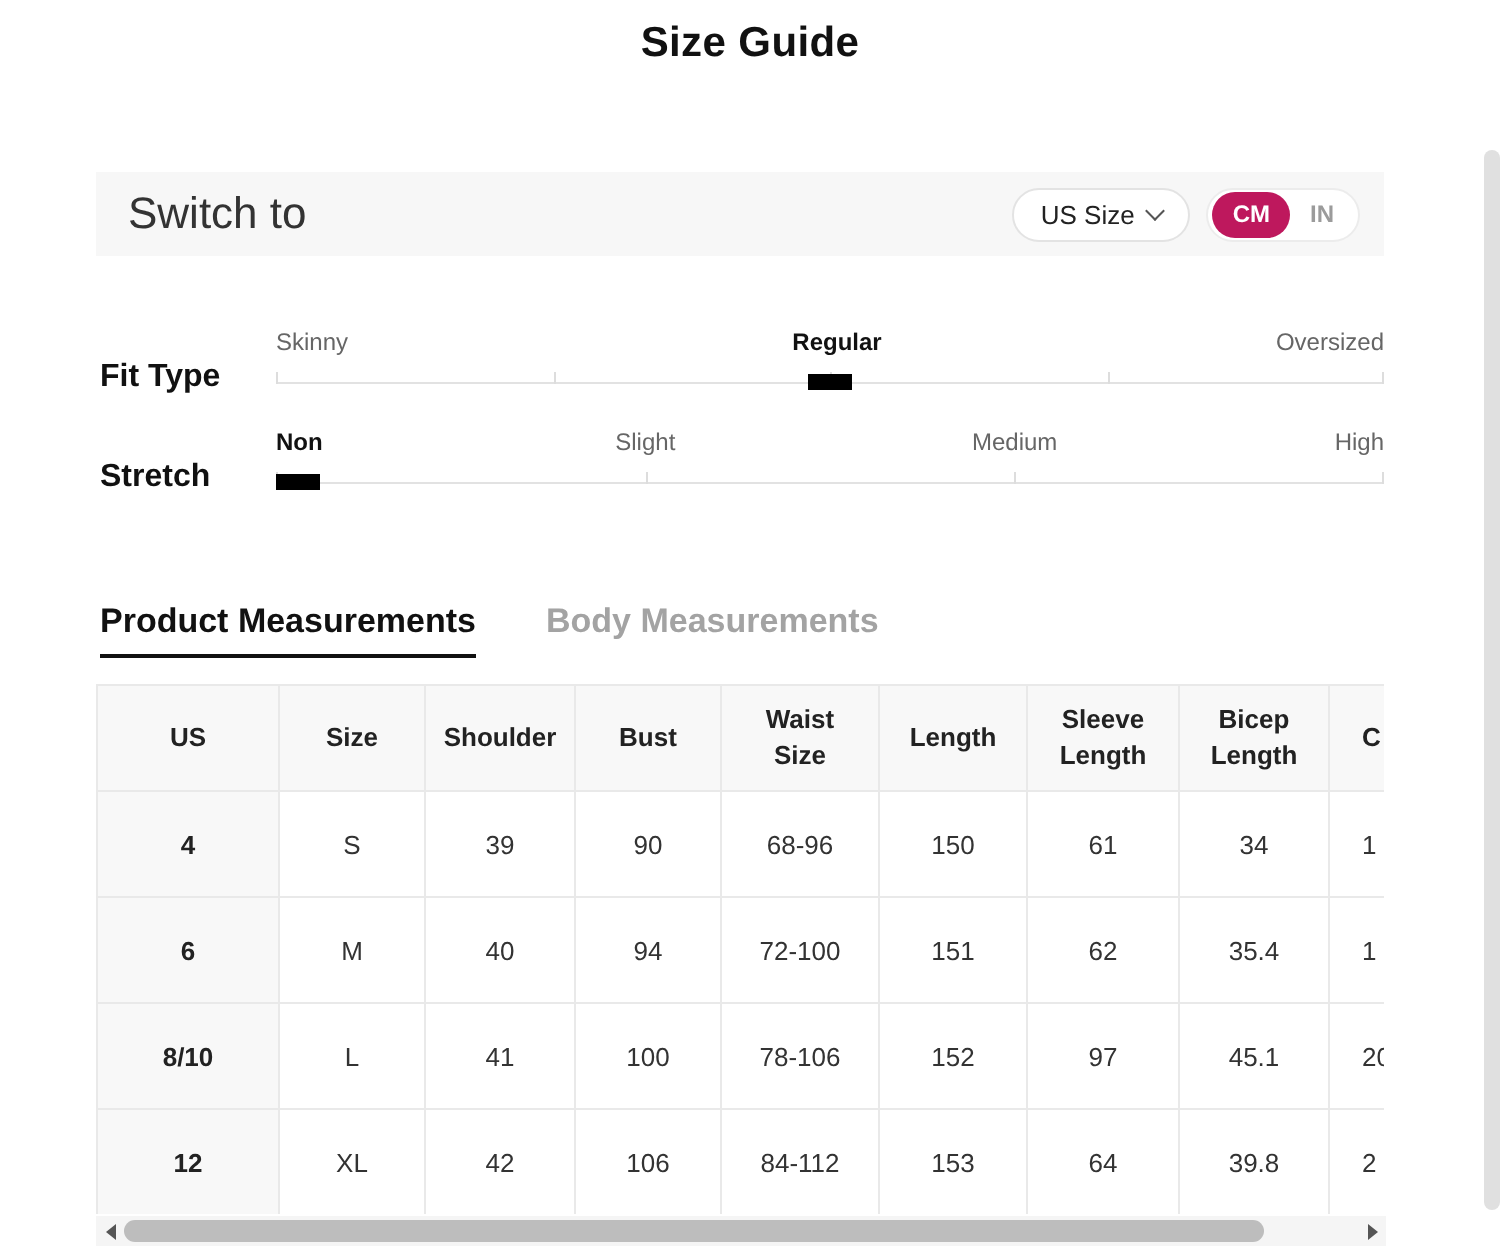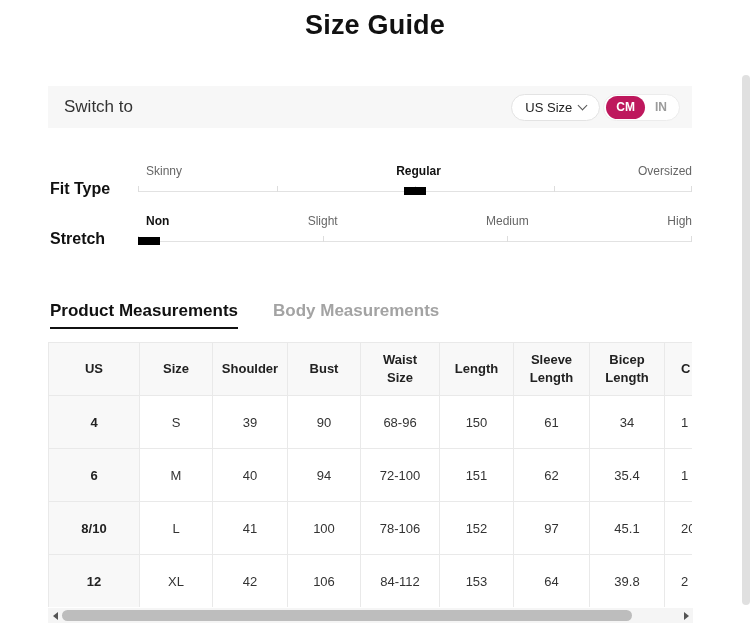--- a/index.html
+++ b/index.html
@@ -2,44 +2,44 @@
 <html><head>
 <meta charset="utf-8">
 <style>
   * { margin:0; padding:0; box-sizing:border-box; }
   html,body { background:#fff; }
   body { font-family:"Liberation Sans", sans-serif; color:#222; }
   #stage { position:relative; width:750px; height:630px; background:#fff; overflow:hidden; }
 
   
   .page-title { position:absolute; top:10px; left:0; width:750px; text-align:center;
-    font-size:27px; font-weight:700; color:#111; letter-spacing:.2px; }
+    font-size:21px; font-weight:700; color:#111; letter-spacing:.2px; }
 
   
   .switch-bar { position:absolute; left:48px; top:86px; width:644px; height:42px;
     background:#f7f7f7; display:flex; align-items:center; }
-  .switch-label { font-size:17px; color:#333; margin-left:16px; }
-  .switch-right { margin-left:auto; margin-right:12px; display:flex; align-items:flex-start; gap:3px; }
+  .switch-label { font-size:22px; color:#333; margin-left:16px; }
+  .switch-right { margin-left:auto; margin-right:12px; display:flex; align-items:flex-start; gap:8px; }
   .size-pill { height:27px; background:#fff; border:1px solid #e3e3e3; border-radius:14px;
     display:inline-flex; align-items:center; gap:7px; padding:0 13px; font-size:13px; color:#222; cursor:pointer; }
   .chev { width:7px; height:7px; border-right:1.5px solid #555; border-bottom:1.5px solid #555;
     transform:rotate(45deg); margin-top:-4px; }
   .unit-toggle { height:27px; background:#fff; border:1px solid #ececec; border-radius:14px;
     display:inline-flex; align-items:center; padding:2px; }
   .unit-btn { height:23px; display:inline-flex; align-items:center; padding:0 10px;
     font-size:12px; border-radius:12px; cursor:pointer; }
   .unit-btn.active { background:#be185d; color:#fff; font-weight:700; }
   .unit-btn.inactive { color:#9b9b9b;font-weight:bold; }
 
   
   .row-label { position:absolute; left:50px; font-size:16px; font-weight:700; color:#111; }
   .slider { position:absolute; left:138px; width:554px; height:36px; }
   .slider .s-label { position:absolute; top:0; font-size:12px; color:#666; white-space:nowrap; }
   .slider .s-label.sel { color:#111; font-weight:700; }
-  .pos-0 { left:8px; }
+  .pos-0 { left:0; }
   .pos-33 { left:33.333%; transform:translateX(-50%); }
   .pos-50 { left:50%; transform:translateX(-50%);padding-left:7px; }
   .pos-66 { left:66.667%; transform:translateX(-50%); }
   .pos-100 { right:0; }
   .track { position:absolute; left:0; right:0; top:27px; height:1px; background:#e2e2e2; }
   .tick { position:absolute; top:22px; width:1px; height:6px; background:#ddd; }
   .tick.t0 { left:0; } .tick.t25 { left:25%; } .tick.t33 { left:33.333%; }
   .tick.t50 { left:50%; } .tick.t66 { left:66.667%; } .tick.t75 { left:75%; } .tick.t100 { right:0; }
   .marker { position:absolute; top:23px; width:22px; height:8px; background:#000; }
   .marker-center { left:50%; transform:translateX(-50%); }

